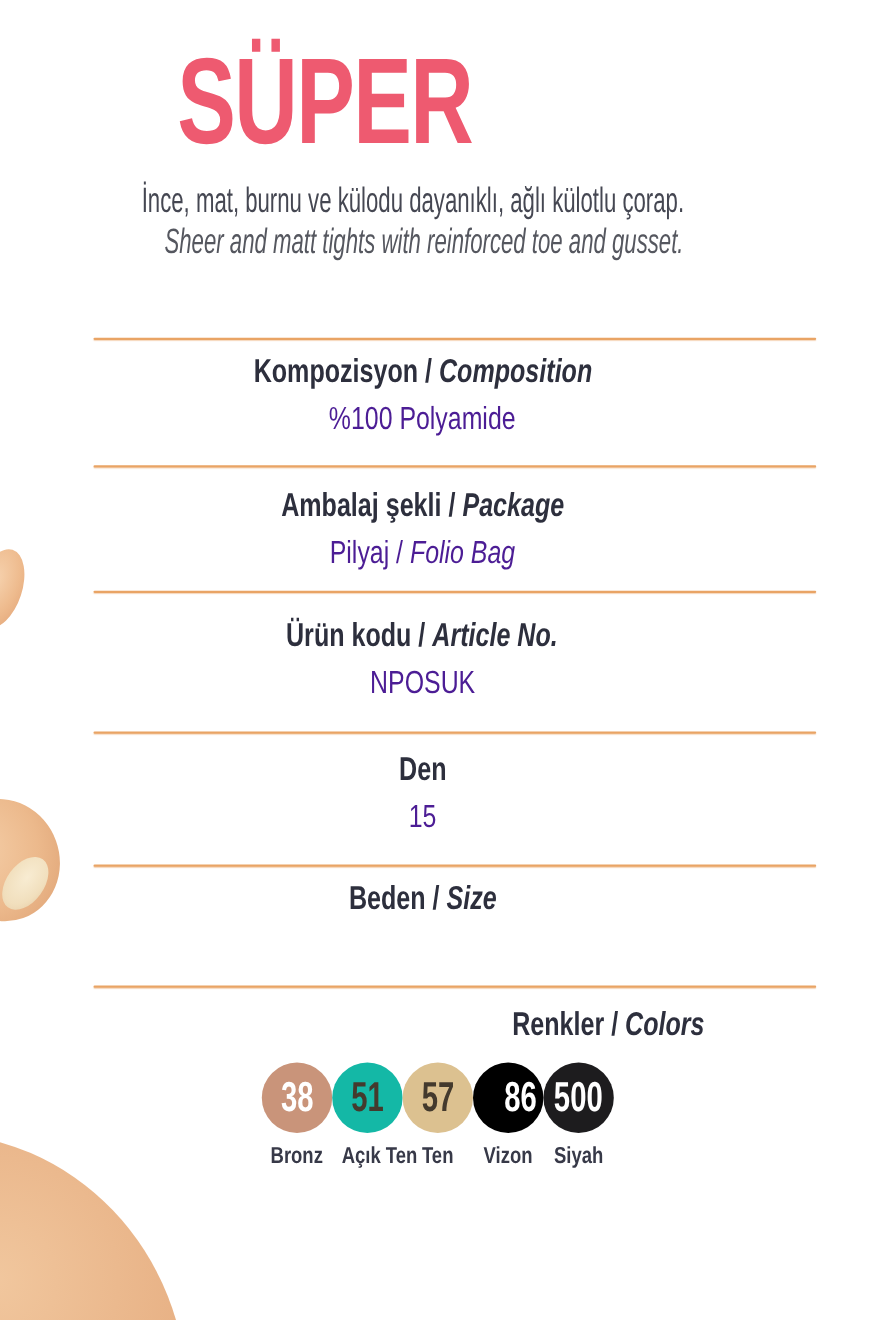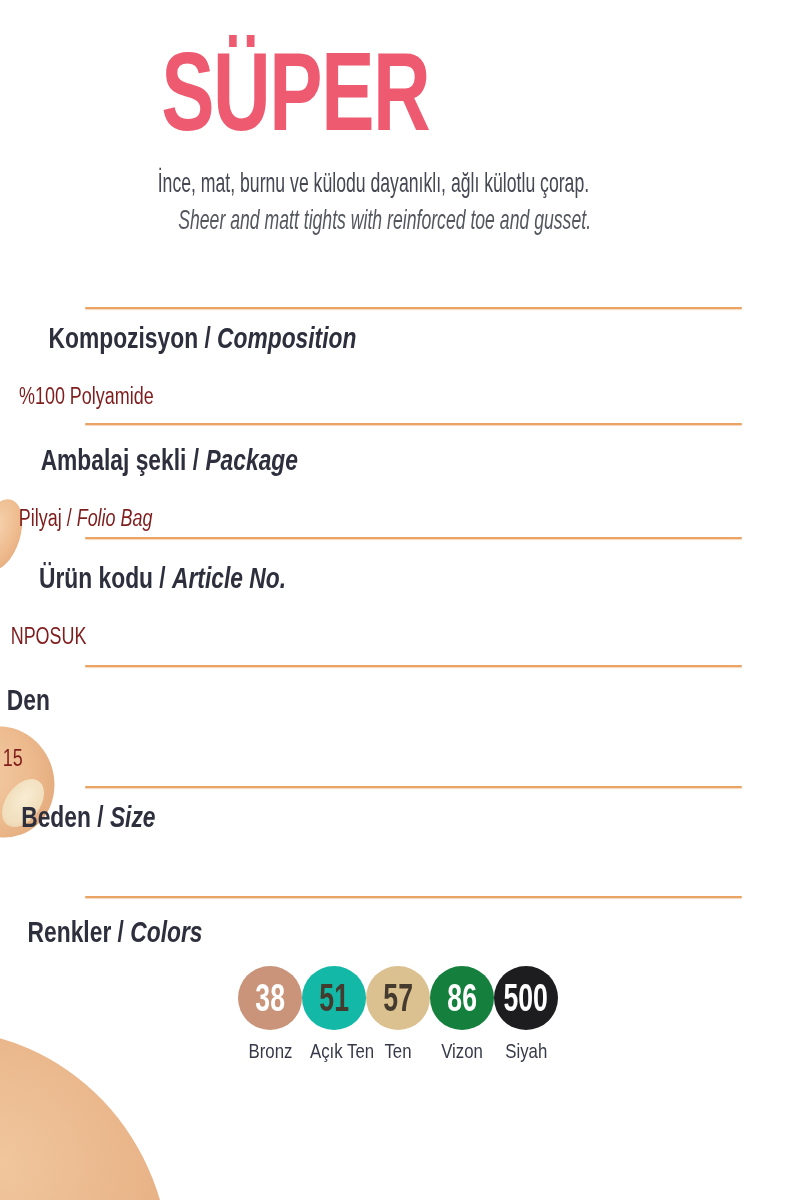--- a/index.html
+++ b/index.html
@@ -11,47 +11,47 @@
 
   
   .cond{display:inline-block;transform:scaleX(var(--sx,.75));transform-origin:50% 50%;white-space:nowrap;}
 
   
   .title{position:absolute;top:16px;left:0;width:644px;text-align:center;}
   .title .cond{--sx:.72;font-size:111px;line-height:111px;font-weight:bold;letter-spacing:-2px;color:var(--title-color,#ee5a70);transform:translateX(-27px) scaleX(.72);}
 
   
   .desc{position:absolute;top:164px;left:0;width:800px;text-align:center;}
-  .desc-line{display:block;font-size:28px;line-height:37px;color:#454752;margin-left:22px;}
+  .desc-line{display:block;font-size:32px;line-height:37px;color:#454752;margin-left:22px;}
   .desc-line .cond{--sx:.63;transform:translateX(-38px) scaleX(.63);}
   .desc-en{font-style:italic;color:#55575f;padding-left:24px;}
 
   
   .divider{position:absolute;left:85px;width:657px;height:2px;border:none;margin:0;
     background:var(--accent,#e9a465);border-radius:2px;box-shadow:0 1px 1px rgba(233,164,101,.45);}
 
   
-  .spec{position:absolute;left:0;width:768px;text-align:left;}
+  .spec{position:absolute;left:0;width:768px;text-align:center;}
   .spec-heading{display:block;font-size:30px;line-height:40px;font-weight:bold;color:#2d2f3d;}
   .spec-heading .cond{--sx:.76;}
   .spec-heading .en{font-style:italic;}
-  .spec-value{display:block;font-size:23px;line-height:38px;margin-top:19px;color:#7f1d1d;}
+  .spec-value{display:block;font-size:29px;line-height:38px;margin-top:4px;color:#4c1d95;}
   .spec-value .cond{--sx:.78;}
   .spec-value .italic{font-style:italic;}
 
   
-  .colors-heading{position:absolute;top:912px;left:0;width:668px;text-align:left;font-size:30px;line-height:40px;font-weight:bold;color:#2d2f3d;}
+  .colors-heading{position:absolute;top:912px;left:0;width:668px;text-align:right;font-size:30px;line-height:40px;font-weight:bold;color:#2d2f3d;}
   .colors-heading .cond{--sx:.76;}
   .colors-heading .en{font-style:italic;}
   .swatch-row{position:absolute;top:966px;left:0;width:796px;display:flex;justify-content:center;}
   .swatch{width:64px;text-align:center;}
   .swatch-circle{width:64px;height:64px;border-radius:50%;display:flex;align-items:center;justify-content:center;}
   .swatch-code{font-size:38px;font-weight:bold;line-height:1;}
   .swatch-code.cond{--sx:.7;}
-  .swatch-name{display:block;margin-top:10px;font-size:21px;font-weight:normal;color:#373948;line-height:22px;}
+  .swatch-name{display:block;margin-top:10px;font-size:21px;font-weight:bold;color:#373948;line-height:22px;}
   .swatch-name .cond{--sx:.8;}
 
   
   .frag{position:absolute;pointer-events:none;}
   .frag-toe-small{left:-20px;top:498px;width:40px;height:74px;border-radius:50%;
     transform:rotate(18deg);
     background:radial-gradient(ellipse at 35% 40%,#f6d2ae 0%,#eebb8e 55%,#e2a477 100%);}
   .frag-big-toe{left:-50px;top:726px;width:104px;height:112px;border-radius:50%;
     transform:rotate(-20deg);
     background:radial-gradient(ellipse at 35% 35%,#f4cda6 0%,#ecb98c 55%,#dda072 100%);}
@@ -125,21 +125,21 @@
         </div>
       <span class="swatch-name"><span class="cond">Açık Ten</span></span>
     </div>
     <div class="swatch">
       <div class="swatch-circle" style="background: rgb(220, 193, 144); color: rgb(68, 58, 45);">
           <span class="swatch-code cond">57</span>
         </div>
       <span class="swatch-name"><span class="cond">Ten</span></span>
     </div>
     <div class="swatch">
-      <div class="swatch-circle" style="background: #15803d; color: rgb(255, 255, 255);">
+      <div class="swatch-circle" style="background: #000000; color: rgb(255, 255, 255); justify-content: flex-end;">
           <span class="swatch-code cond">86</span>
         </div>
       <span class="swatch-name"><span class="cond">Vizon</span></span>
     </div>
     <div class="swatch">
       <div class="swatch-circle" style="background: rgb(29, 28, 30); color: rgb(255, 255, 255);">
           <span class="swatch-code cond">500</span>
         </div>
       <span class="swatch-name"><span class="cond">Siyah</span></span>
     </div>

